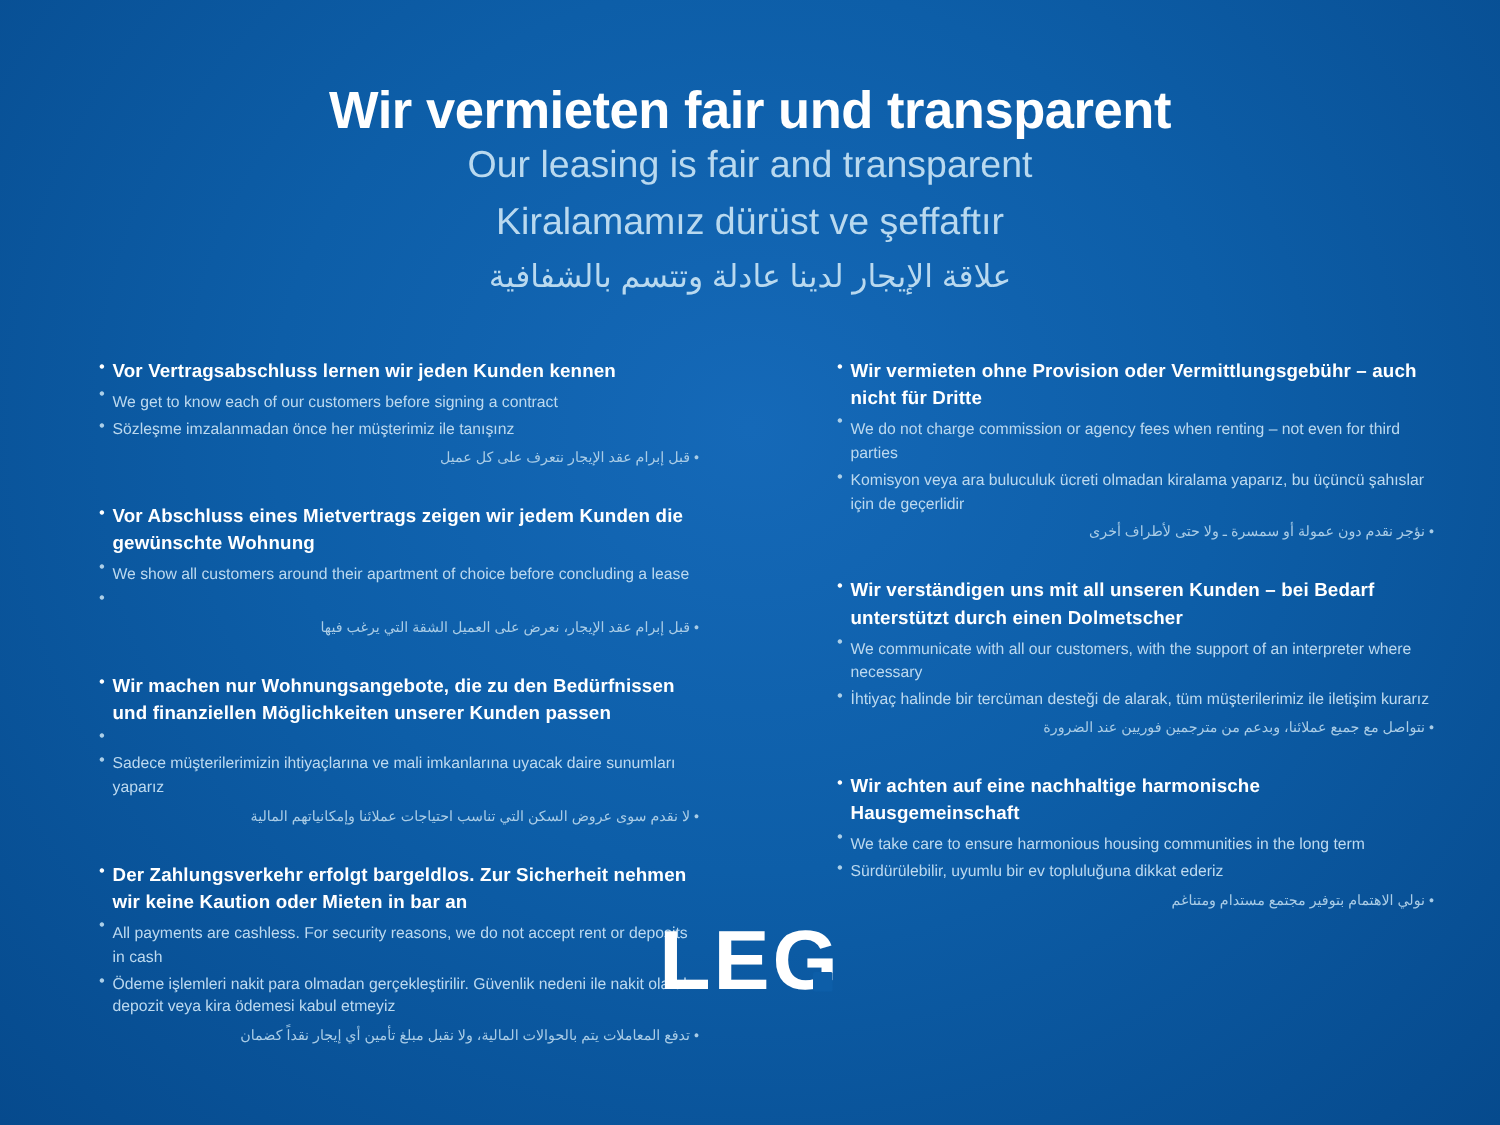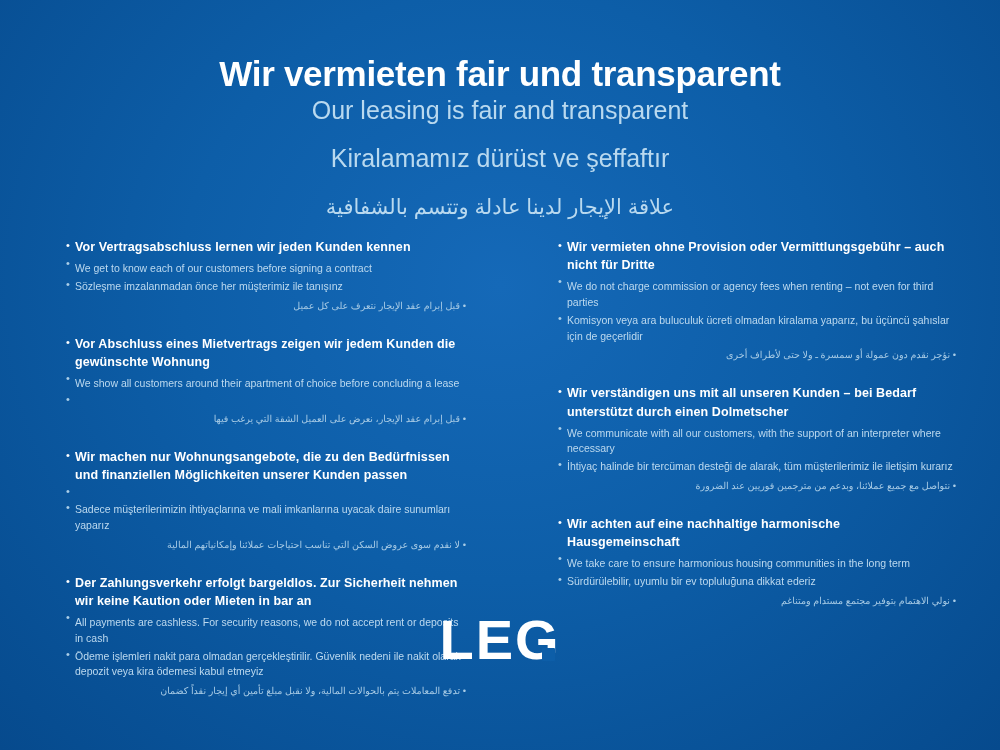--- a/index.html
+++ b/index.html
@@ -41,28 +41,28 @@
     font-size: 25px;
     font-weight: normal;
     color: #b9d9ef;
     line-height: 1.35;
   }
   .h-tr {
     font-size: 25px;
     font-weight: normal;
     color: #b9d9ef;
     line-height: 1.35;
-    margin-top: 14px;
+    margin-top: 4px;
   }
   .h-ar {
     font-size: 21px;
     font-weight: normal;
     color: #b9d9ef;
     line-height: 1.4;
-    margin-top: 16px;
+    margin-top: 4px;
     direction: rtl;
   }
 
   
   .columns {
     position: absolute;
     top: 238px;
     left: 0;
     width: 1000px;
     display: flex;

